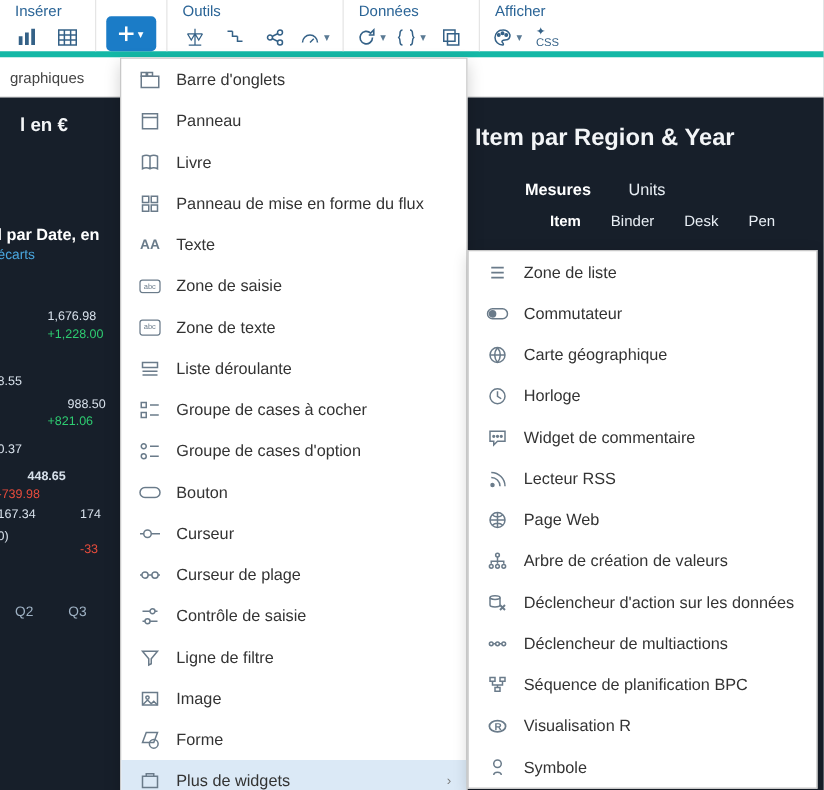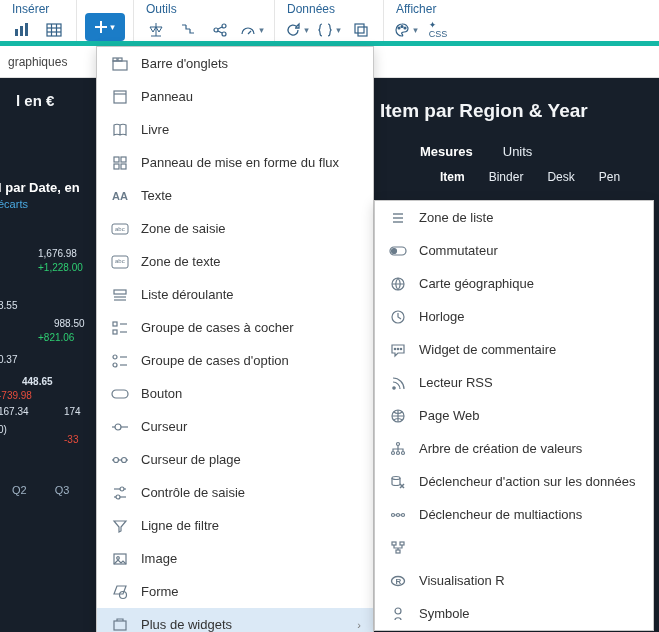--- a/index.html
+++ b/index.html
@@ -613,20 +613,21 @@
     </div>
     <div class="dd-item">
       <span class="dd-icon">
         <svg width="16" height="16" viewBox="0 0 16 16" fill="none" stroke="currentColor" stroke-width="1.2">
           <rect x="2" y="2" width="4" height="3"></rect>
           <rect x="10" y="2" width="4" height="3"></rect>
           <rect x="6" y="10" width="4" height="3"></rect>
           <path d="M4 5v3h8V5M8 8v2"></path>
         </svg>
       </span>
+      <span class="dd-label">Séquence de planification BPC</span>
     </div>
     <div class="dd-item">
       <span class="dd-icon">
         <svg width="16" height="16" viewBox="0 0 16 16">
           <ellipse cx="8" cy="8" rx="6.5" ry="4.5" fill="none" stroke="currentColor" stroke-width="1.4"></ellipse>
           <text x="5.5" y="11" font-size="8" font-weight="bold" fill="currentColor">R</text>
         </svg>
       </span>
       <span class="dd-label">Visualisation R</span>
     </div>

